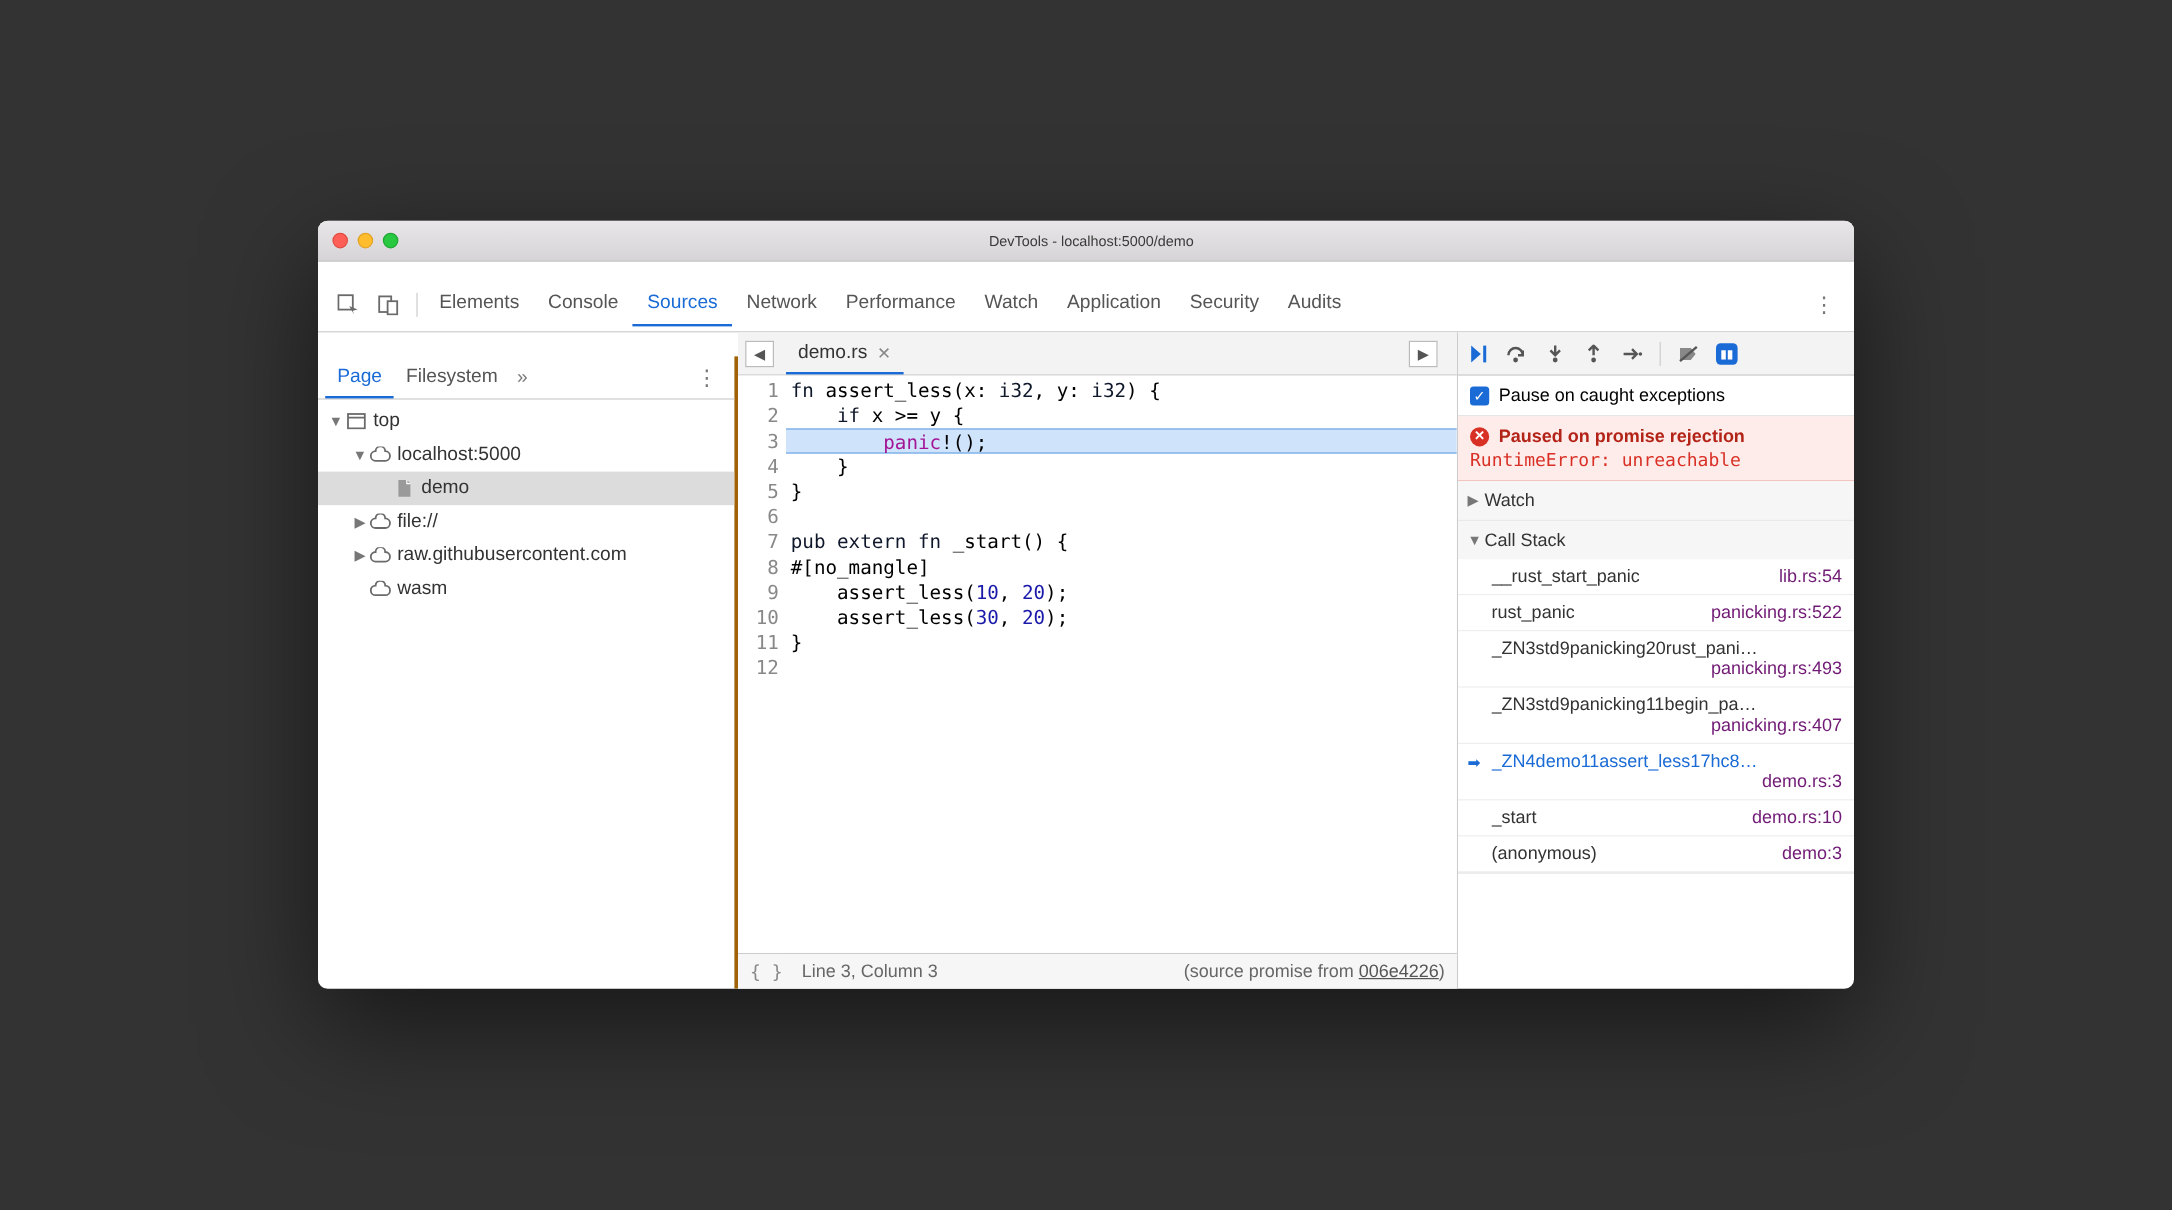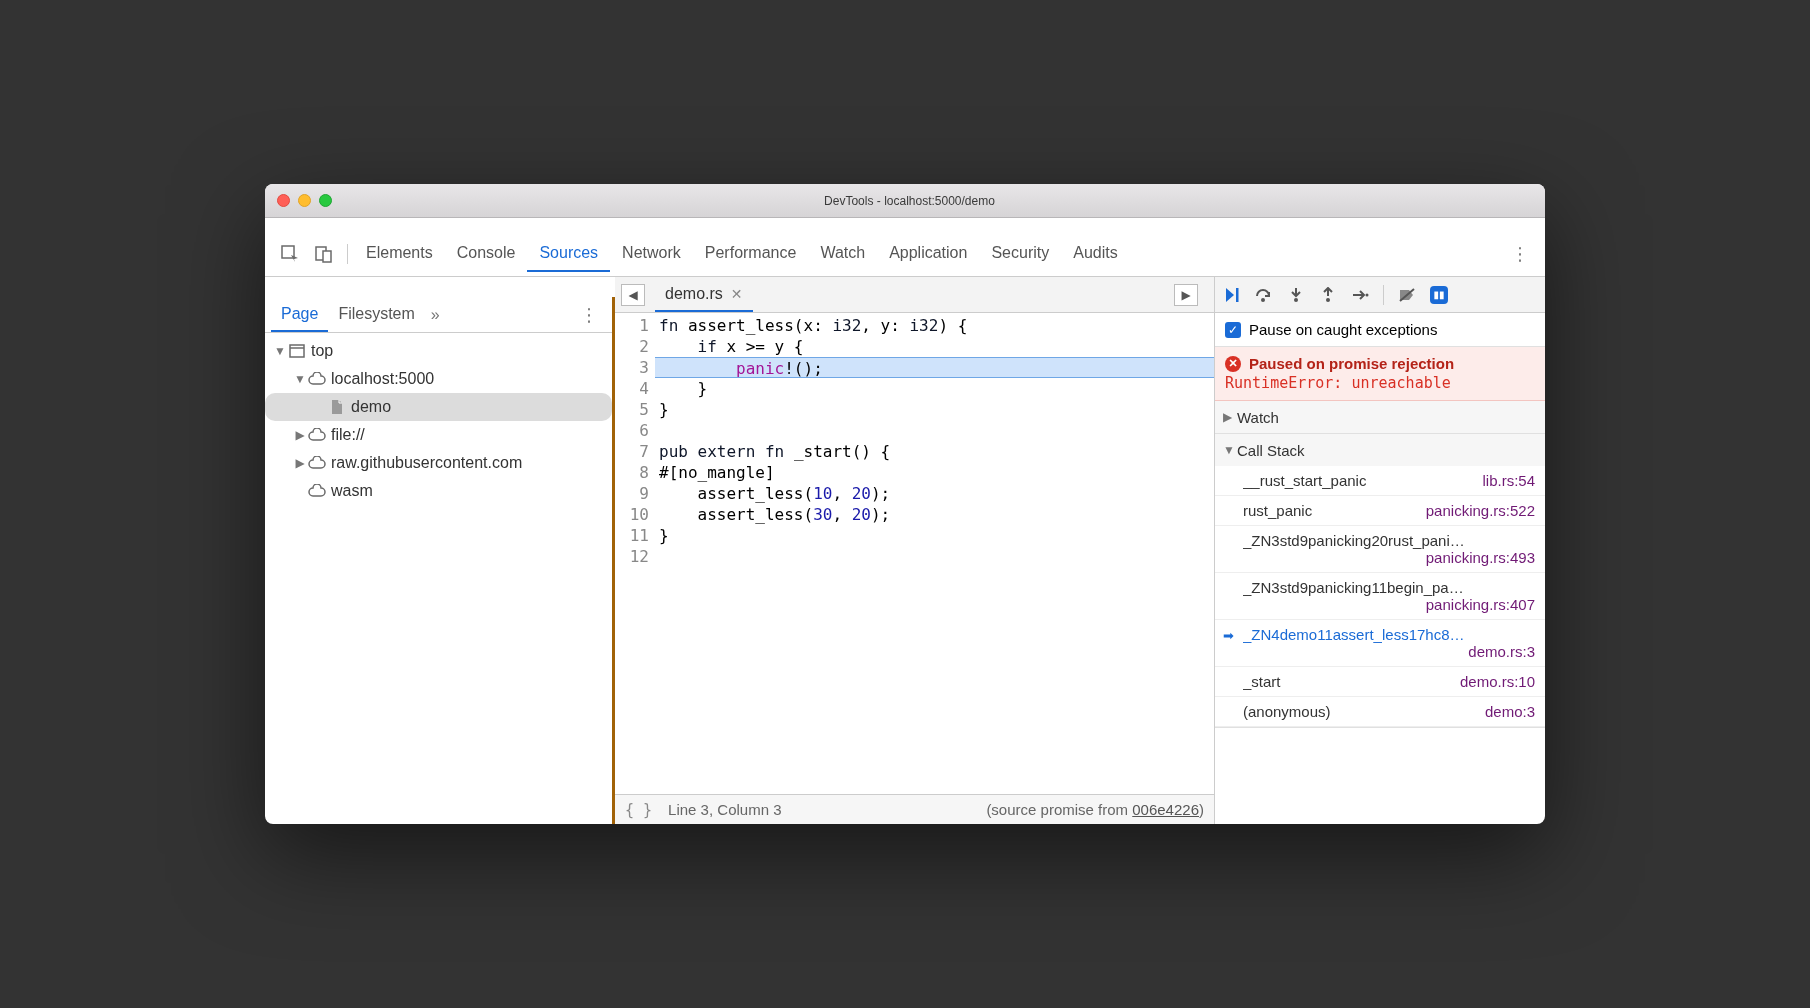--- a/index.html
+++ b/index.html
@@ -237,21 +237,21 @@
           </div>
           <div class="node indent1" style="padding-left: 28px;">
             <span class="exp">▼</span>
             <span class="ico">
               <svg width="18" height="14" viewBox="0 0 18 14">
                 <path d="M5 12 A4 4 0 0 1 5 4 A4 4 0 0 1 13 4 A3 3 0 0 1 13 12 Z" fill="none" stroke="#6a6a6a" stroke-width="1.5"></path>
               </svg>
             </span>
             <span>localhost:5000</span>
           </div>
-          <div class="node indent2 selected" style="padding-left: 48px; border-radius: 10px;">
+          <div class="node indent2 selected" style="padding-left: 48px;">
             <span class="exp"></span>
             <span class="ico">
               <svg width="14" height="16" viewBox="0 0 14 16">
                 <path d="M2 1 H9 L12 4 V15 H2 Z" fill="#9a9a9a"></path>
                 <path d="M9 1 V4 H12" fill="none" stroke="#fff" stroke-width="1"></path>
               </svg>
             </span>
             <span>demo</span>
           </div>
           <div class="node indent1" style="padding-left: 28px;">

